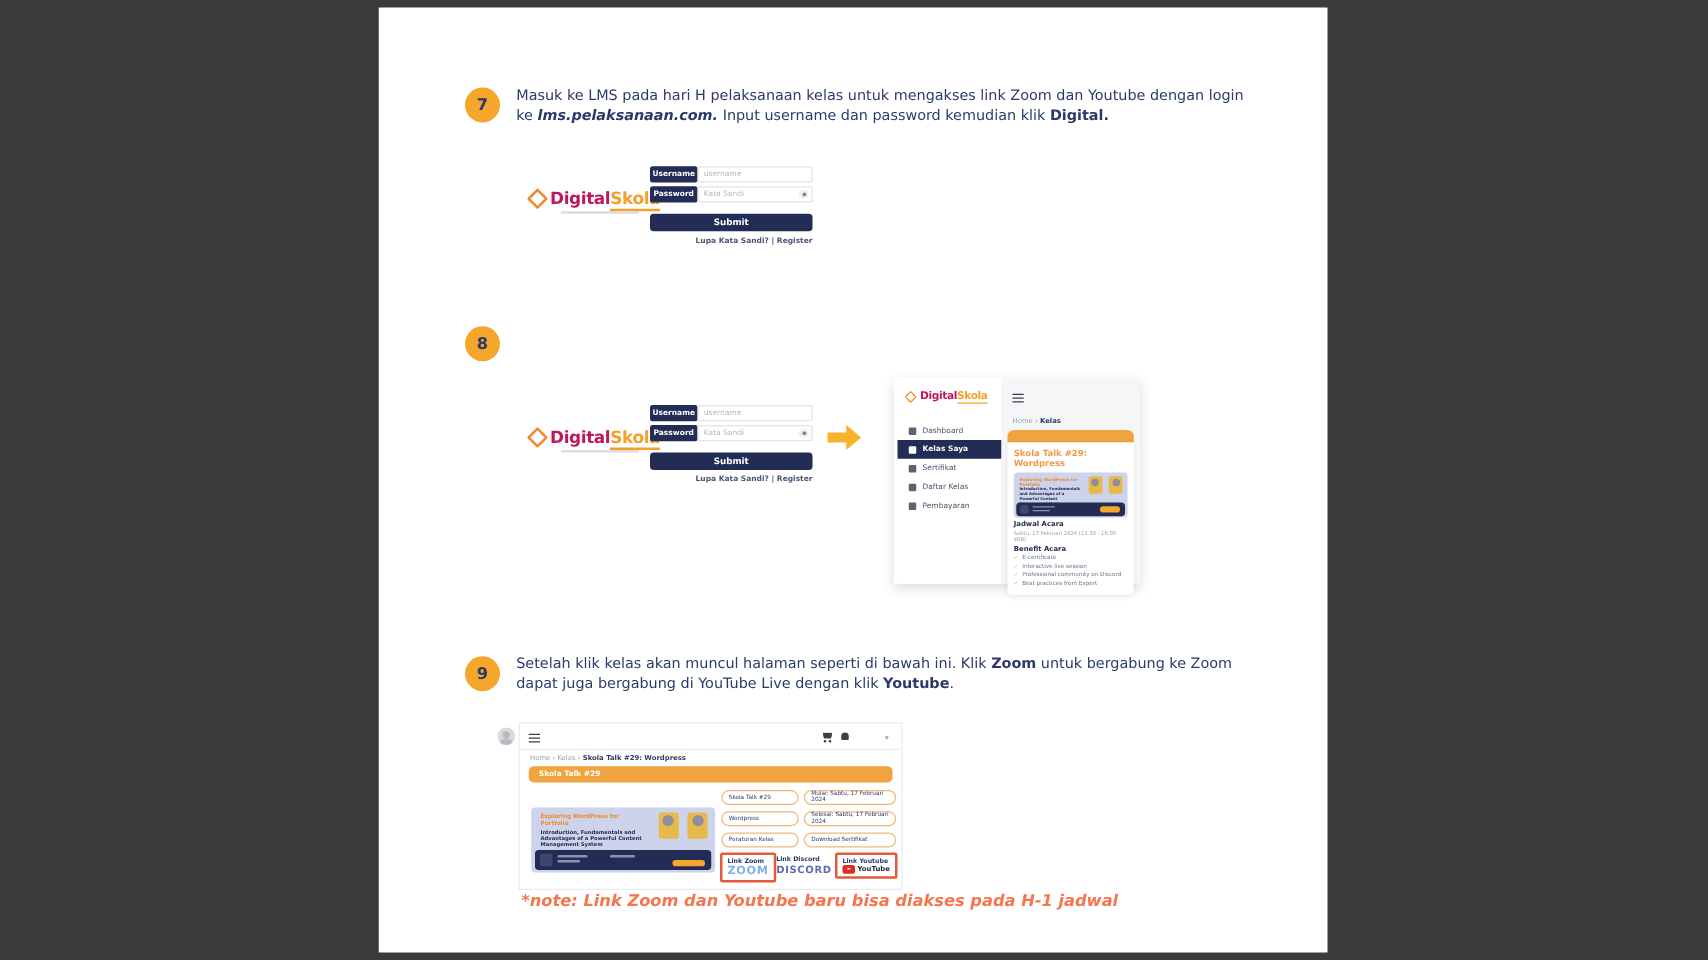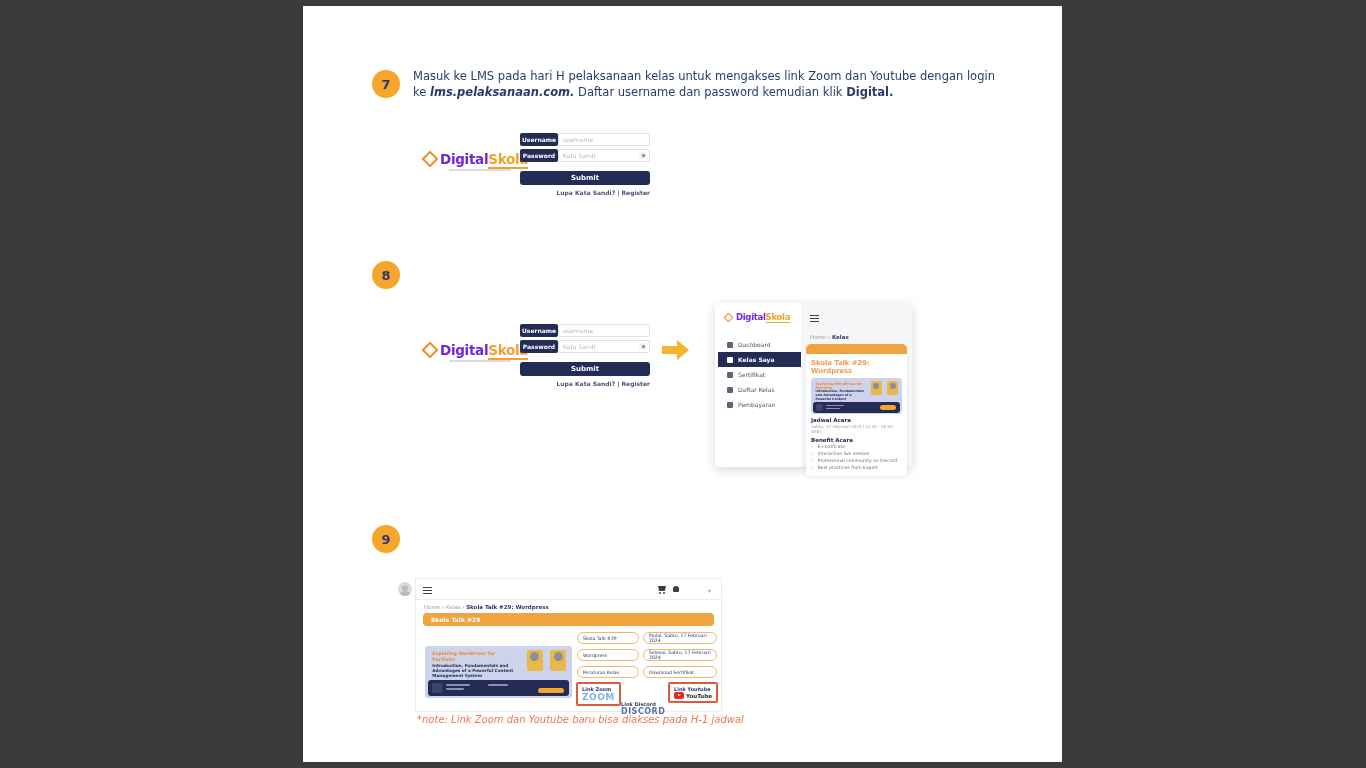--- a/index.html
+++ b/index.html
@@ -12,21 +12,21 @@
   .step-circle{width:28px;height:28px;border-radius:50%;background:#F6A62A;color:#2B3A6B;
                font-weight:bold;font-size:13px;display:flex;align-items:center;justify-content:center;}
   .step-text{color:#2B3A6B;font-size:11.5px;line-height:15.5px;font-weight:500;}
   .b{font-weight:bold;}
   .bi{font-weight:bold;font-style:italic;}
 
   
   .ds-logo{display:flex;align-items:center;gap:4px;}
   .pencil{width:8px;height:8px;border:2px solid #F08A2E;transform:rotate(45deg);border-radius:1px;background:#fff;}
   .lt{font-size:13.5px;font-weight:bold;letter-spacing:-0.3px;}
-  .ld{color:#6d28d9;}
+  .ld{color:#be185d;}
   .ls{color:#F5A02B;border-bottom:2px solid #F5A02B;}
   .tagline-bar{width:62px;height:2px;background:#dcdcdc;}
 
   
   .lform{width:130px;}
   .frow{display:flex;margin-bottom:3px;position:relative;}
   .flabel{background:#232C55;color:#fff;font-size:6px;font-weight:bold;width:38px;height:13px;
           display:flex;align-items:center;justify-content:center;border-radius:2px;flex:0 0 38px;}
   .finput{flex:1;height:13px;border:1px solid #e3e3e3;border-radius:2px;font-size:6px;padding:0 4px;
           color:#444;box-sizing:border-box;font-family:inherit;outline:none;background:#fff;min-width:0;}
@@ -93,33 +93,33 @@
   .linkbox{border:2px solid #E2593B;border-radius:2px;padding:2px 4px;}
   .link-label{font-size:5px;font-weight:bold;color:#2B3A6B;}
   .zoom-logo{font-size:9px;font-weight:bold;color:#7FB2E5;letter-spacing:0.5px;cursor:pointer;}
   .discord-logo{font-size:8px;font-weight:bold;color:#5B6EAE;letter-spacing:0.5px;cursor:pointer;}
   .yt{display:flex;align-items:center;gap:2px;cursor:pointer;}
   .yt-badge{width:10px;height:7px;background:#E02B20;border-radius:2px;position:relative;}
   .yt-badge i{position:absolute;left:3.5px;top:1.8px;width:0;height:0;
               border-top:1.7px solid transparent;border-bottom:1.7px solid transparent;border-left:3px solid #fff;}
   .yt-word{font-size:5.5px;font-weight:bold;color:#282828;}
 
-  .note{color:#F4764F;font-size:10px;font-weight:normal;font-style:italic;}
+  .note{color:#F4764F;font-size:13px;font-weight:bold;font-style:italic;}
 </style>
 </head>
 <body>
 
 <div class="stage">
 <div class="page">
 
   <div class="step-circle abs" style="left:69px;top:64px;">
     <span>7</span>
   </div>
   <div class="step-text abs" style="left:110px;top:63px;width:585px;">
-    <span>Masuk ke LMS pada hari H pelaksanaan kelas untuk mengakses link Zoom dan Youtube dengan login ke </span><span class="bi">lms.pelaksanaan.com.</span><span> Daftar username dan password kemudian klik </span><span class="b">Digital.</span>
+    <span>Masuk ke LMS pada hari H pelaksanaan kelas untuk mengakses link Zoom dan Youtube dengan login ke </span><span class="bi">lms.pelaksanaan.com.</span><span> Input username dan password kemudian klik </span><span class="b">Digital.</span>
   </div>
 
   <div class="abs" style="left:121px;top:127px;width:226px;height:66px;">
     <div class="ds-logo abs" style="left:0;top:18px;">
       <span class="pencil"></span>
       <span class="lt"><span class="ld">Digital</span><span class="ls">Skola</span></span>
     </div>
     <div class="tagline-bar abs" style="left:25px;top:36px;"></div>
     <div class="lform abs" style="left:96px;top:0;">
       <div class="frow">
@@ -251,20 +251,23 @@
             <span>Best practices from Expert</span>
           </div>
         </div>
       </div>
     </div>
   </div>
 
   <div class="step-circle abs" style="left:69px;top:519px;">
     <span>9</span>
   </div>
+  <div class="step-text abs" style="left:110px;top:517px;width:580px;">
+    <span>Setelah klik kelas akan muncul halaman seperti di bawah ini. Klik </span><span class="b">Zoom</span><span> untuk bergabung ke Zoom dapat juga bergabung di YouTube Live dengan klik </span><span class="b">Youtube</span><span>.</span>
+  </div>
 
   <div class="shot abs" style="left:112px;top:572px;">
 
     <div class="hamburger abs" style="left:7px;top:8px;">
           <i></i>
           <i></i>
           <i></i>
         </div>
     <div class="abs" style="right:55px;top:7px;">
       <div class="cart"></div>
@@ -331,21 +334,21 @@
           </div>
       <div class="pill">
             <span>Download Sertifikat</span>
           </div>
     </div>
 
     <div class="linkbox abs" style="left:160px;top:103px;">
       <div class="link-label">Link Zoom</div>
       <div class="zoom-logo">ZOOM</div>
     </div>
-    <div class="abs" style="left:205px;top:122px;">
+    <div class="abs" style="left:205px;top:106px;">
       <div class="link-label">Link Discord</div>
       <div class="discord-logo">DISCORD</div>
     </div>
     <div class="linkbox abs" style="left:252px;top:103px;">
       <div class="link-label">Link Youtube</div>
       <div class="yt">
         <span class="yt-badge">
               <i></i>
             </span>
         <span class="yt-word">YouTube</span>

